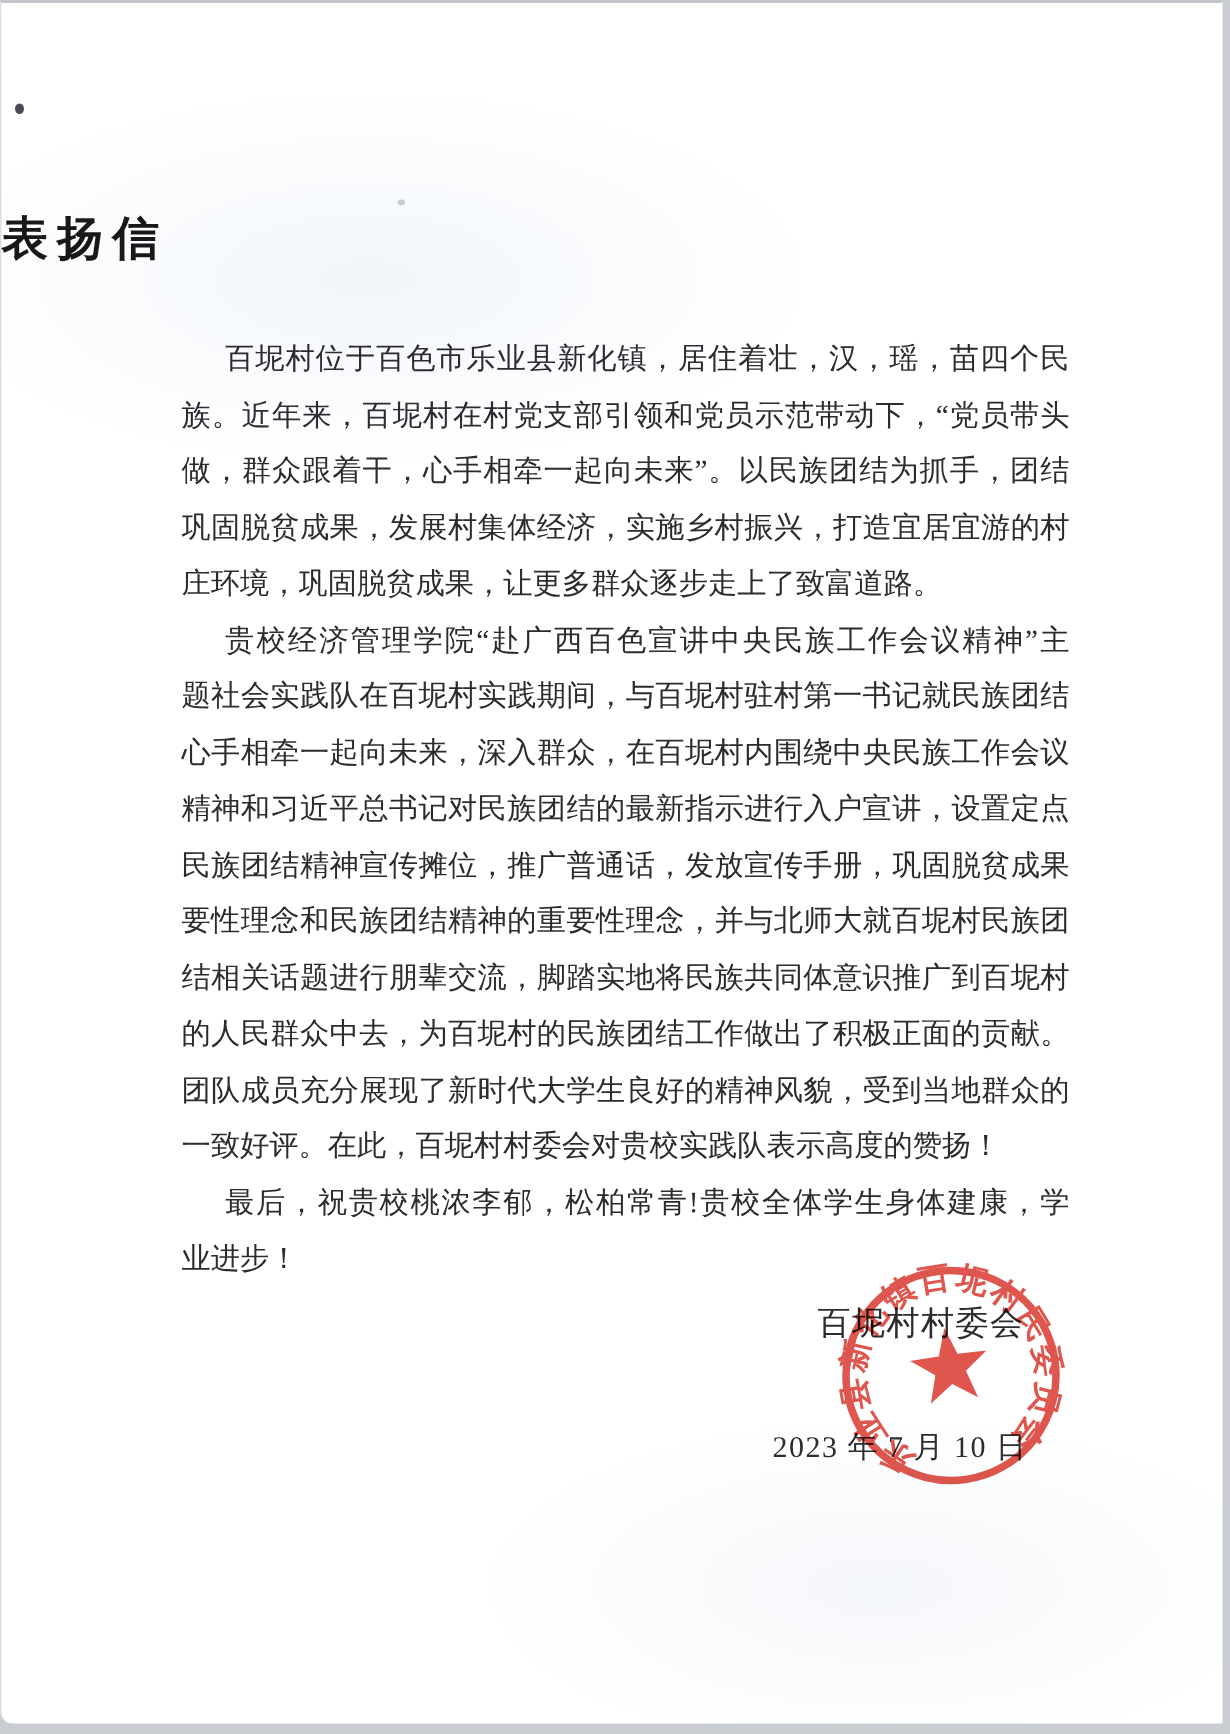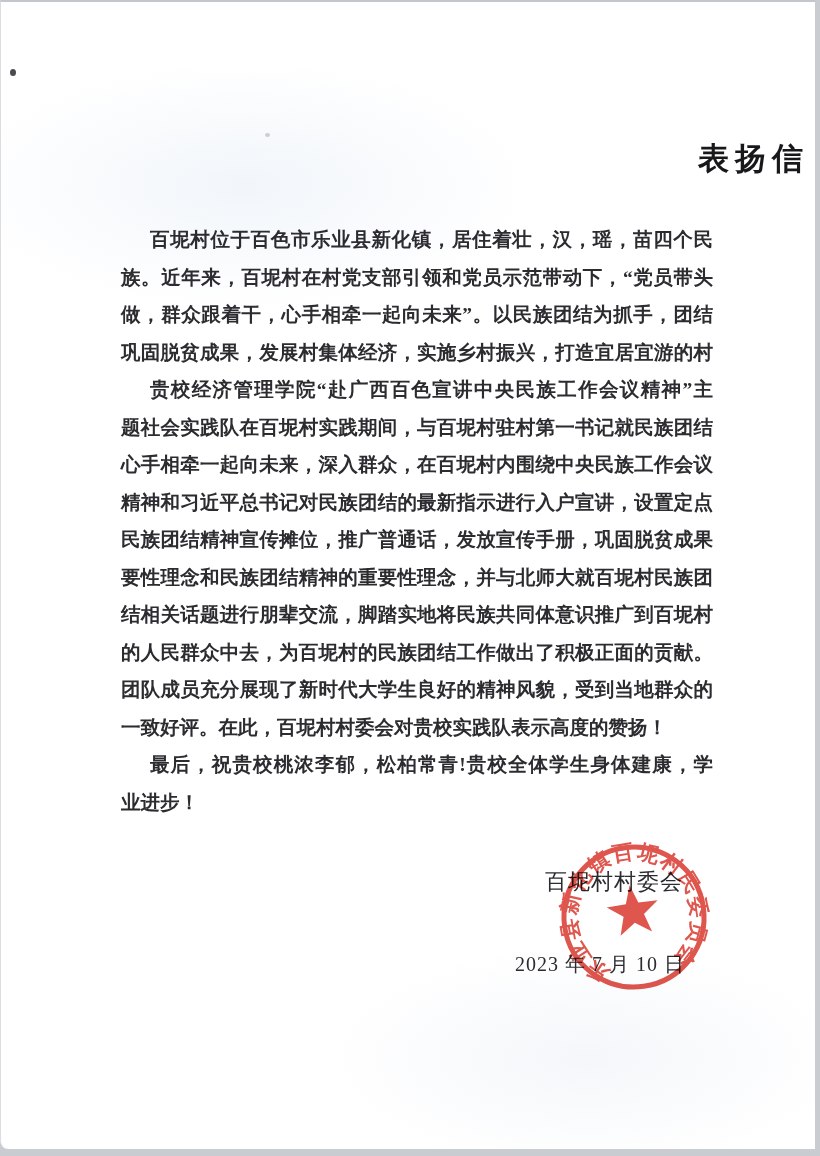--- a/index.html
+++ b/index.html
@@ -18,39 +18,38 @@
       radial-gradient(ellipse 420px 180px at 30% 16%, rgba(225,234,244,.45), rgba(255,255,255,0) 70%),
       radial-gradient(ellipse 380px 160px at 72% 92%, rgba(228,234,242,.4), rgba(255,255,255,0) 70%),
       #ffffff;
     border-top: 2px solid #c3c6ca;
     border-left: 1px solid #dadde1;
     border-bottom-left-radius: 8px;
   }
   .page-title {
     position: absolute;
     top: 136px; left: 0; width: 808px;
-    text-align: right;
+    text-align: left;
     font-family: Liberation Serif, serif;
     font-weight: 700;
     font-size: 31px;
     letter-spacing: 6px;
     color: #18181b;
   }
   .salutation {
     position: absolute;
     top: 183px; left: 121px;
     font-size: 22px;
     color: #2b2b30;
   }
   .letter-body {
     position: absolute;
     top: 219px; left: 120px;
     width: 592px;
     color: #2b2b30;
-    font-weight: bold;
   }
   .ln {
     height: 37.5px;
     line-height: 37.5px;
     font-size: 19.5px;
     text-align: justify;
     text-align-last: justify;
     white-space: nowrap;
     overflow: visible;
   }
@@ -92,20 +91,21 @@
   <div class="speck speck-2"></div>
 
   <div class="page-title">表扬信</div>
 
 
   <div class="letter-body">
     <div class="ln ln-first">百坭村位于百色市乐业县新化镇，居住着壮，汉，瑶，苗四个民</div>
     <div class="ln">族。近年来，百坭村在村党支部引领和党员示范带动下，“党员带头</div>
     <div class="ln">做，群众跟着干，心手相牵一起向未来”。以民族团结为抓手，团结</div>
     <div class="ln">巩固脱贫成果，发展村集体经济，实施乡村振兴，打造宜居宜游的村</div>
+    <div class="ln ln-end">庄环境，巩固脱贫成果，让更多群众逐步走上了致富道路。</div>
 
     <div class="ln ln-first">贵校经济管理学院“赴广西百色宣讲中央民族工作会议精神”主</div>
     <div class="ln">题社会实践队在百坭村实践期间，与百坭村驻村第一书记就民族团结</div>
     <div class="ln">心手相牵一起向未来，深入群众，在百坭村内围绕中央民族工作会议</div>
     <div class="ln">精神和习近平总书记对民族团结的最新指示进行入户宣讲，设置定点</div>
     <div class="ln">民族团结精神宣传摊位，推广普通话，发放宣传手册，巩固脱贫成果</div>
     <div class="ln">要性理念和民族团结精神的重要性理念，并与北师大就百坭村民族团</div>
     <div class="ln">结相关话题进行朋辈交流，脚踏实地将民族共同体意识推广到百坭村</div>
     <div class="ln">的人民群众中去，为百坭村的民族团结工作做出了积极正面的贡献。</div>
     <div class="ln">团队成员充分展现了新时代大学生良好的精神风貌，受到当地群众的</div>

